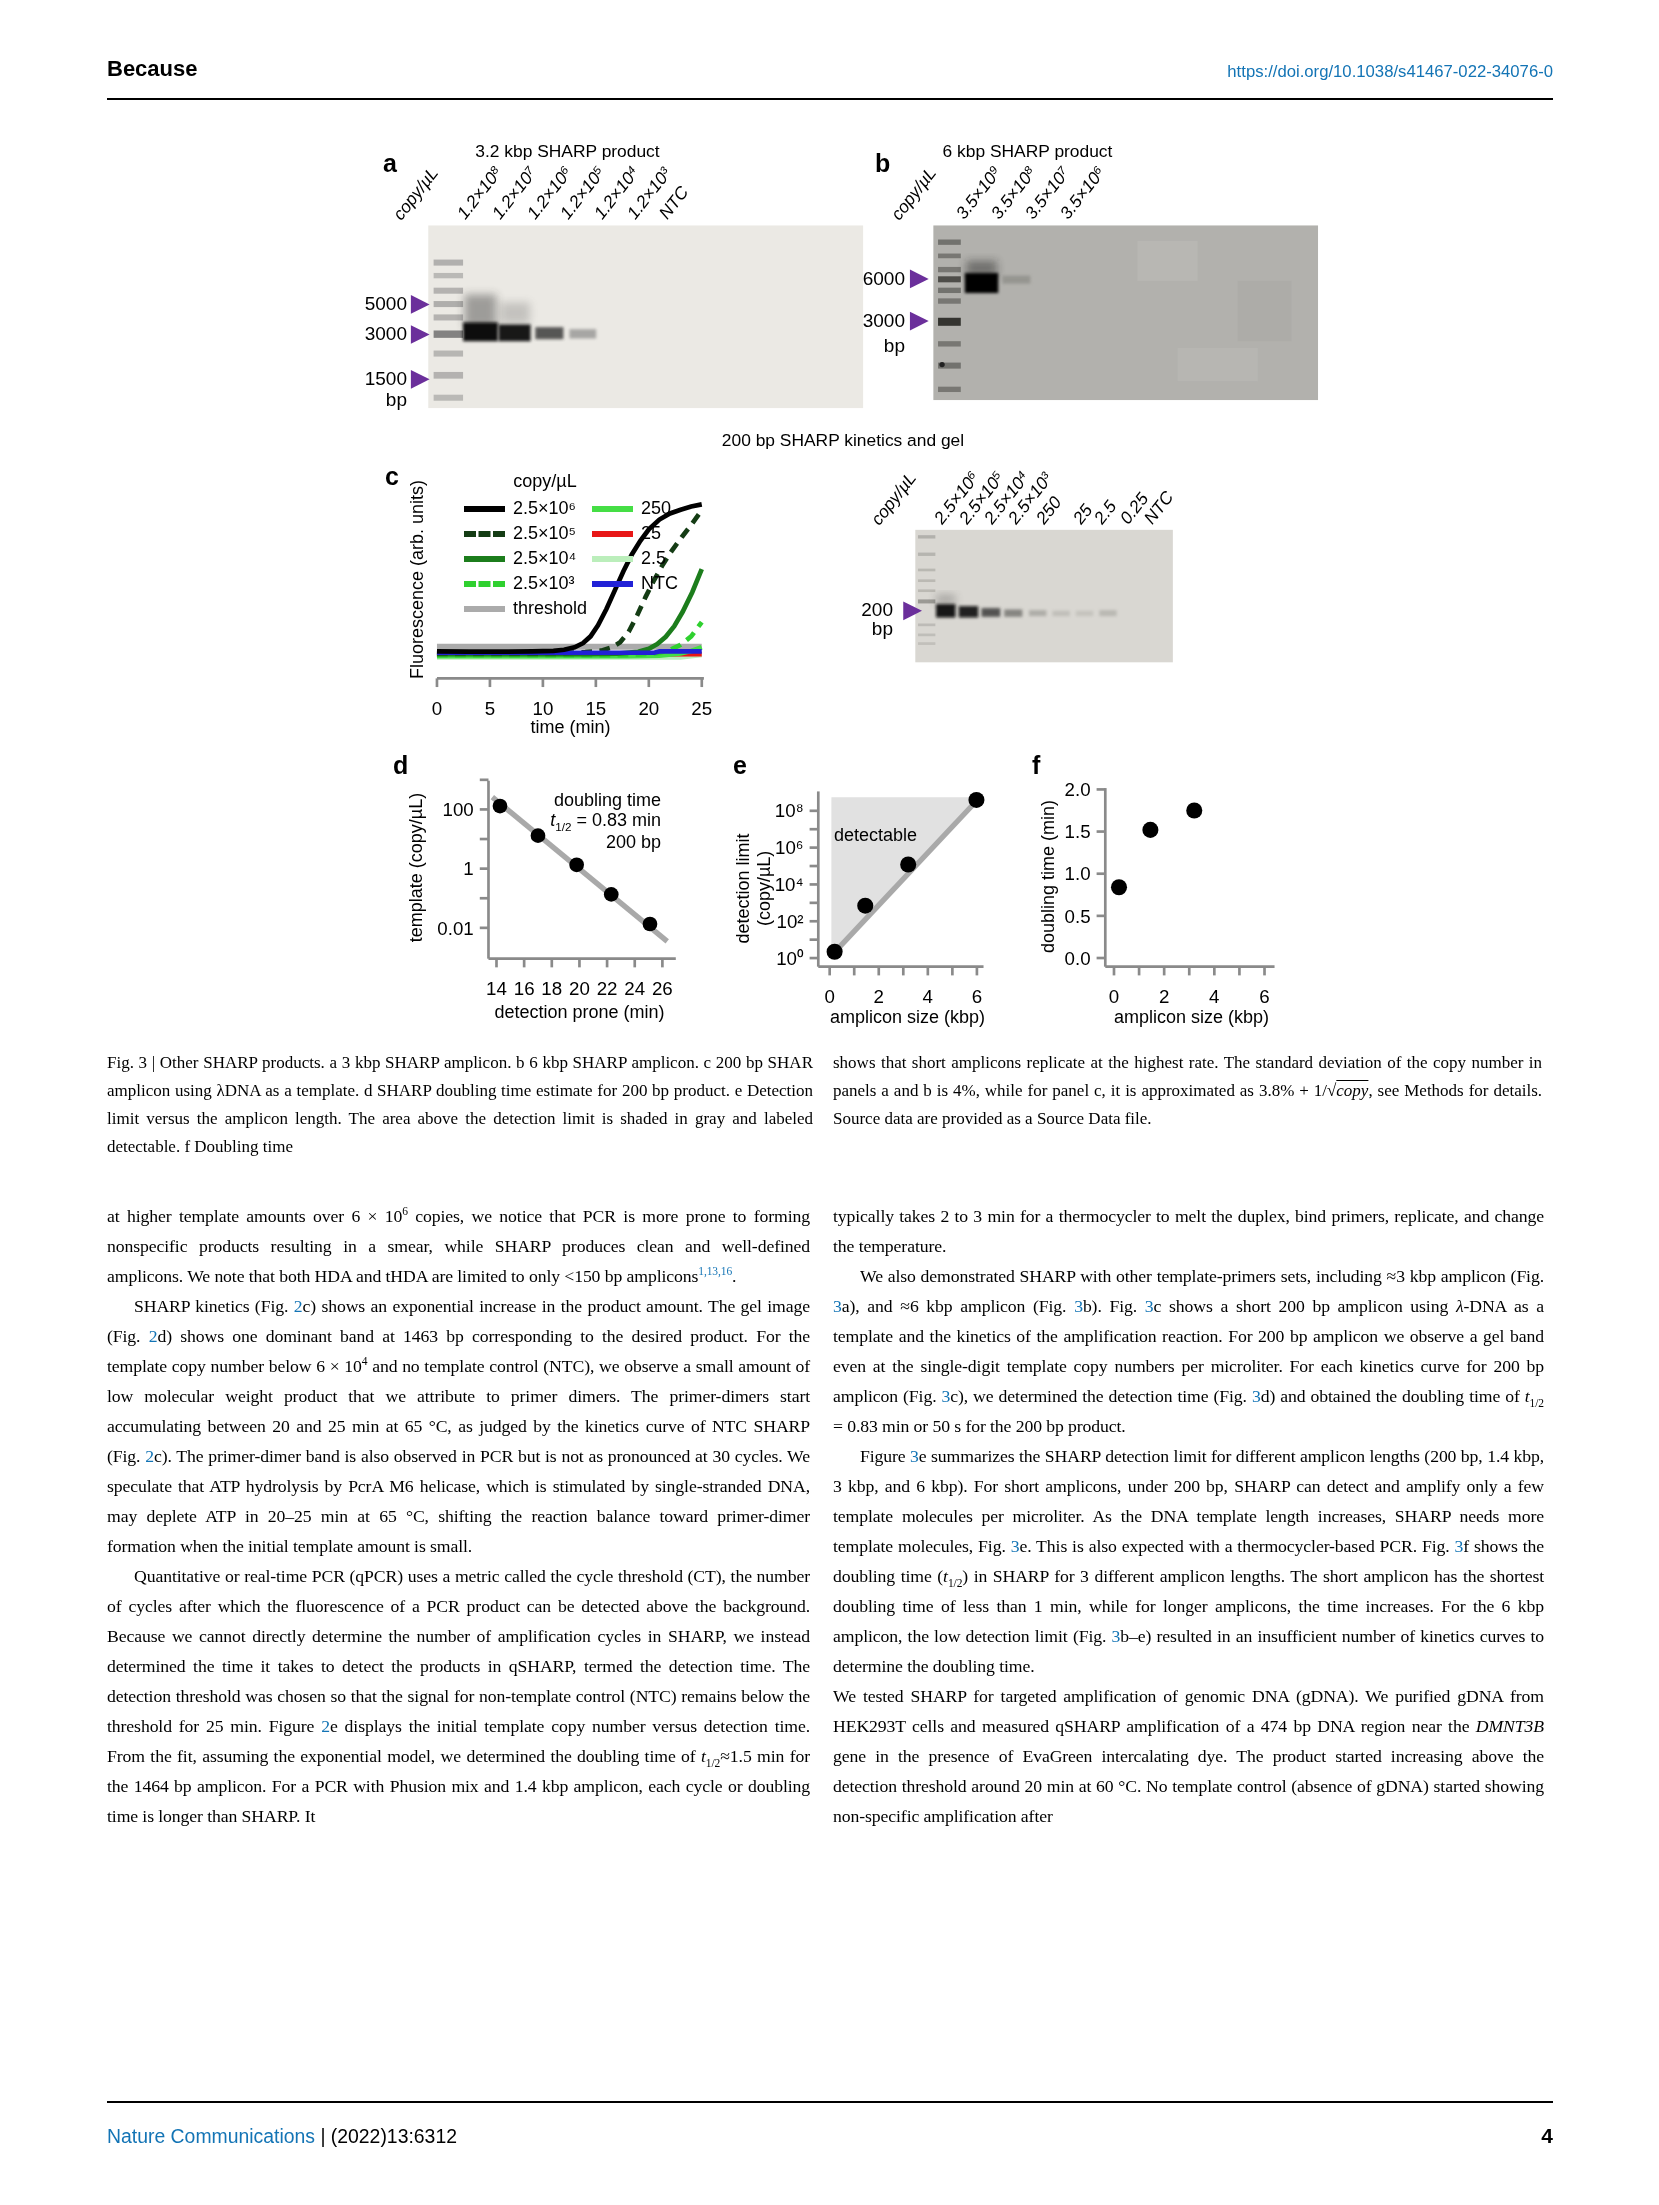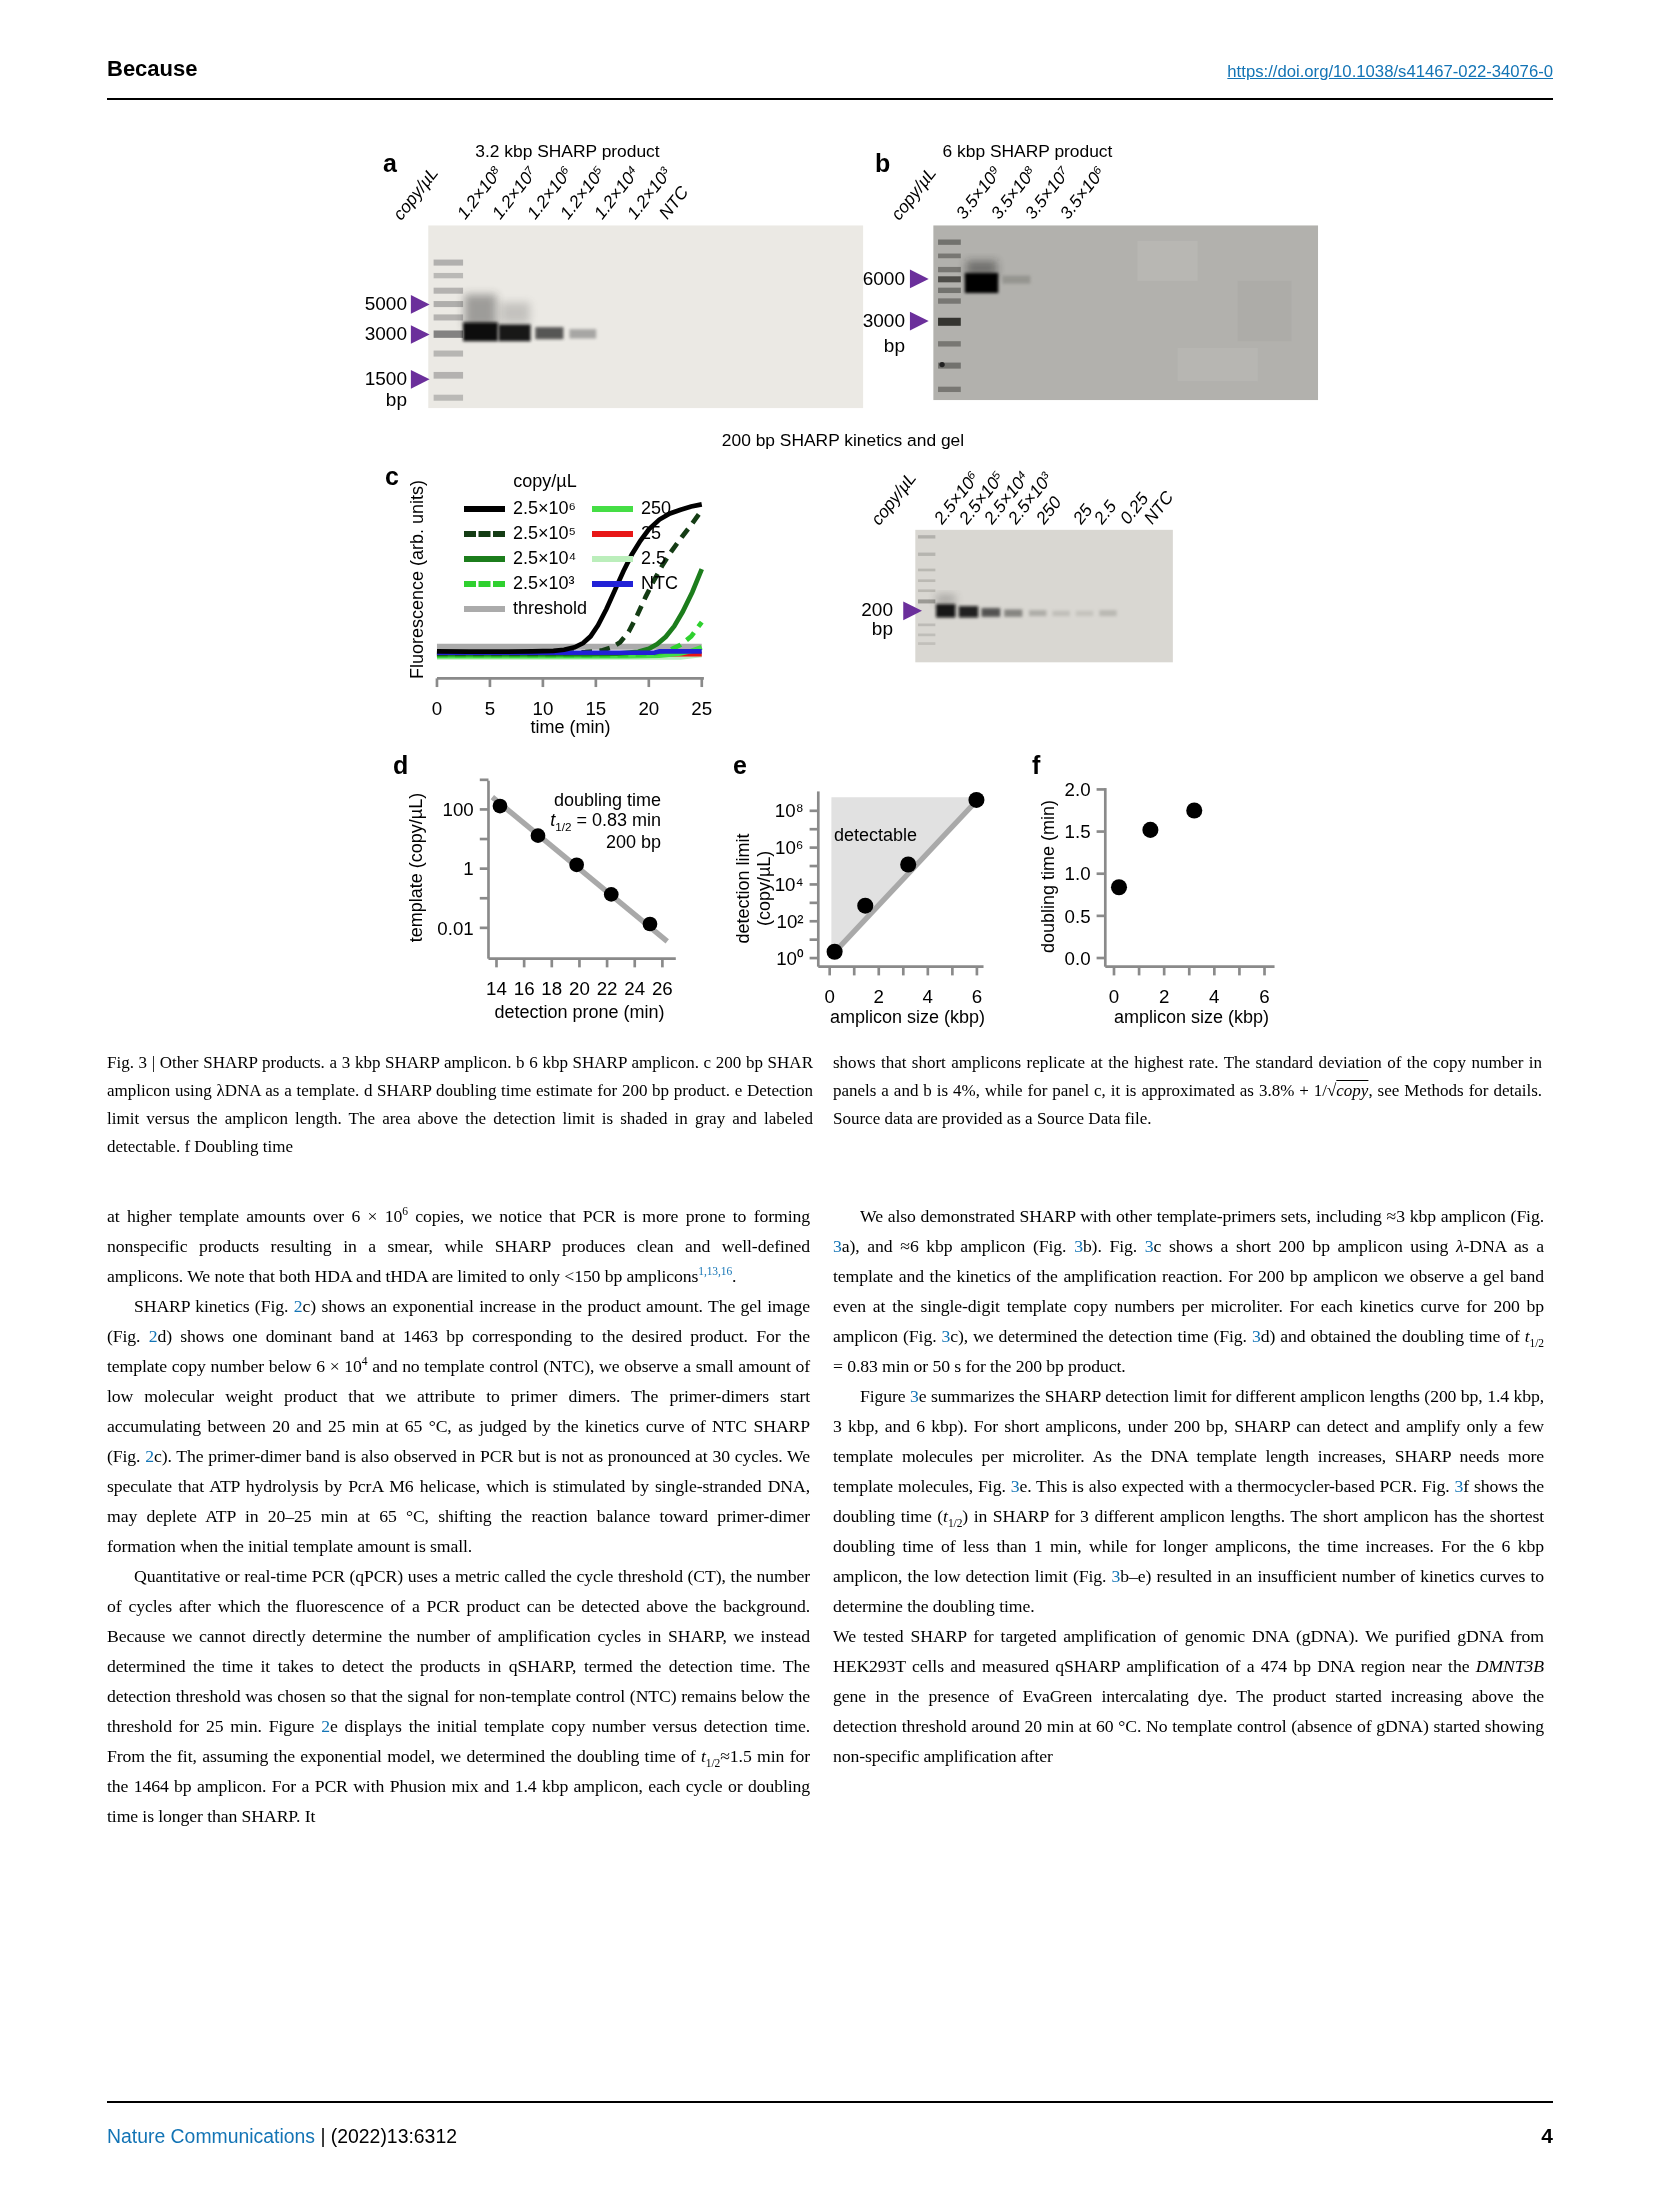--- a/index.html
+++ b/index.html
@@ -1,20 +1,20 @@
 <!DOCTYPE html>
 <html style="--blue: #1374b5; --purple: #6b2f9b;font-size:10.7px"><head>
 <meta charset="utf-8">
 <style>
   html,body{margin:0;padding:0;background:#fff;}
   #page{position:relative;width:1660px;height:2205px;background:#ffffff;overflow:hidden;
         font-family:"Liberation Serif",serif;color:#000;}
   .abs{position:absolute;}
   .hdr-article{font:bold 22px "Liberation Sans",sans-serif;}
-  .hdr-doi{font:16.7px "Liberation Sans",sans-serif;color:var(--blue);text-align:right;text-decoration:underline;}
+  .hdr-doi{font:16.7px "Liberation Sans",sans-serif;color:var(--blue);text-align:right;}
   .rule{background:#000;height:2px;}
   .panel-letter{font:bold 25px "Liberation Sans",sans-serif;}
   .gel-title{font:17.4px "Liberation Sans",sans-serif;text-align:center;}
   .lane{font:italic 17.4px/17.4px "Liberation Sans",sans-serif;transform:rotate(-52deg);
         transform-origin:0 100%;white-space:nowrap;}
   .marker-num{font:19px "Liberation Sans",sans-serif;text-align:right;width:74px;}
   .axis-title{font:18px "Liberation Sans",sans-serif;text-align:center;white-space:nowrap;}
   .rot{transform:rotate(-90deg);}
   .ann{font:18px "Liberation Sans",sans-serif;white-space:nowrap;}
   .ann-right{text-align:right;width:193px;}
@@ -354,20 +354,21 @@
   <div class="abs caption" style="left:107px;top:1049px;width:706px;"><span class="b">Fig. 3 | Other SHARP products. a</span><span> 3 kbp SHARP amplicon. </span><span class="b">b</span><span> 6 kbp SHARP amplicon. </span><span class="b">c</span><span> 200 bp SHAR amplicon using λDNA as a template. </span><span class="b">d</span><span> SHARP doubling time estimate for 200 bp product. </span><span class="b">e</span><span> Detection limit versus the amplicon length. The area above the detection limit is shaded in gray and labeled detectable. </span><span class="b">f</span><span> Doubling time</span></div>
   <div class="abs caption" style="left:833px;top:1049px;width:709px;"><span>shows that short amplicons replicate at the highest rate. The standard deviation of the copy number in panels </span><span class="b">a</span><span> and </span><span class="b">b</span><span> is 4%, while for panel </span><span class="b">c</span><span>, it is approximated as 3.8% + 1/√</span><span class="i over">copy</span><span>, see Methods for details. Source data are provided as a Source Data file.</span></div>
 
   <div class="abs body-col" style="left:107px;top:1201px;width:703px;">
     <p><span>at higher template amounts over 6 × 10</span><sup>6</sup><span> copies, we notice that PCR is more prone to forming nonspecific products resulting in a smear, while SHARP produces clean and well-defined amplicons. We note that both HDA and tHDA are limited to only &lt;150 bp amplicons</span><sup class="link">1,13,16</sup><span>.</span></p>
     <p class="indent"><span>SHARP kinetics (Fig. </span><span class="link">2</span><span>c) shows an exponential increase in the product amount. The gel image (Fig. </span><span class="link">2</span><span>d) shows one dominant band at 1463 bp corresponding to the desired product. For the template copy number below 6 × 10</span><sup>4</sup><span> and no template control (NTC), we observe a small amount of low molecular weight product that we attribute to primer dimers. The primer-dimers start accumulating between 20 and 25 min at 65 °C, as judged by the kinetics curve of NTC SHARP (Fig. </span><span class="link">2</span><span>c). The primer-dimer band is also observed in PCR but is not as pronounced at 30 cycles. We speculate that ATP hydrolysis by PcrA M6 helicase, which is stimulated by single-stranded DNA, may deplete ATP in 20–25 min at 65 °C, shifting the reaction balance toward primer-dimer formation when the initial template amount is small.</span></p>
     <p class="indent"><span>Quantitative or real-time PCR (qPCR) uses a metric called the cycle threshold (CT), the number of cycles after which the fluorescence of a PCR product can be detected above the background. Because we cannot directly determine the number of amplification cycles in SHARP, we instead determined the time it takes to detect the products in qSHARP, termed the detection time. The detection threshold was chosen so that the signal for non-template control (NTC) remains below the threshold for 25 min. Figure </span><span class="link">2</span><span>e displays the initial template copy number versus detection time. From the fit, assuming the exponential model, we determined the doubling time of </span><span class="i">t</span><sub>1/2</sub><span>≈1.5 min for the 1464 bp amplicon. For a PCR with Phusion mix and 1.4 kbp amplicon, each cycle or doubling time is longer than SHARP. It</span></p>
   </div>
 
   <div class="abs body-col" style="left:833px;top:1201px;width:711px;">
+    <p><span>typically takes 2 to 3 min for a thermocycler to melt the duplex, bind primers, replicate, and change the temperature.</span></p>
     <p class="indent"><span>We also demonstrated SHARP with other template-primers sets, including ≈3 kbp amplicon (Fig. </span><span class="link">3</span><span>a), and ≈6 kbp amplicon (Fig. </span><span class="link">3</span><span>b). Fig. </span><span class="link">3</span><span>c shows a short 200 bp amplicon using </span><span class="i">λ</span><span>-DNA as a template and the kinetics of the amplification reaction. For 200 bp amplicon we observe a gel band even at the single-digit template copy numbers per microliter. For each kinetics curve for 200 bp amplicon (Fig. </span><span class="link">3</span><span>c), we determined the detection time (Fig. </span><span class="link">3</span><span>d) and obtained the doubling time of </span><span class="i">t</span><sub>1/2</sub><span> = 0.83 min or 50 s for the 200 bp product.</span></p>
     <p class="indent"><span>Figure </span><span class="link">3</span><span>e summarizes the SHARP detection limit for different amplicon lengths (200 bp, 1.4 kbp, 3 kbp, and 6 kbp). For short amplicons, under 200 bp, SHARP can detect and amplify only a few template molecules per microliter. As the DNA template length increases, SHARP needs more template molecules, Fig. </span><span class="link">3</span><span>e. This is also expected with a thermocycler-based PCR. Fig. </span><span class="link">3</span><span>f shows the doubling time (</span><span class="i">t</span><sub>1/2</sub><span>) in SHARP for 3 different amplicon lengths. The short amplicon has the shortest doubling time of less than 1 min, while for longer amplicons, the time increases. For the 6 kbp amplicon, the low detection limit (Fig. </span><span class="link">3</span><span>b–e) resulted in an insufficient number of kinetics curves to determine the doubling time.</span></p>
     <p><span>We tested SHARP for targeted amplification of genomic DNA (gDNA). We purified gDNA from HEK293T cells and measured qSHARP amplification of a 474 bp DNA region near the </span><span class="i">DMNT3B</span><span> gene in the presence of EvaGreen intercalating dye. The product started increasing above the detection threshold around 20 min at 60 °C. No template control (absence of gDNA) started showing non-specific amplification after</span></p>
   </div>
 
   <div class="abs rule" style="left:107px;top:2101px;width:1446px;"></div>
   <div class="abs footer-text" style="left:107px;top:2125px;"><span class="b link">Nature Communications</span><span class="b"> | (2022)13:6312</span></div>
   <div class="abs page-num" style="left:1499px;top:2124px;width:54px;">4</div>
 
 </div>

